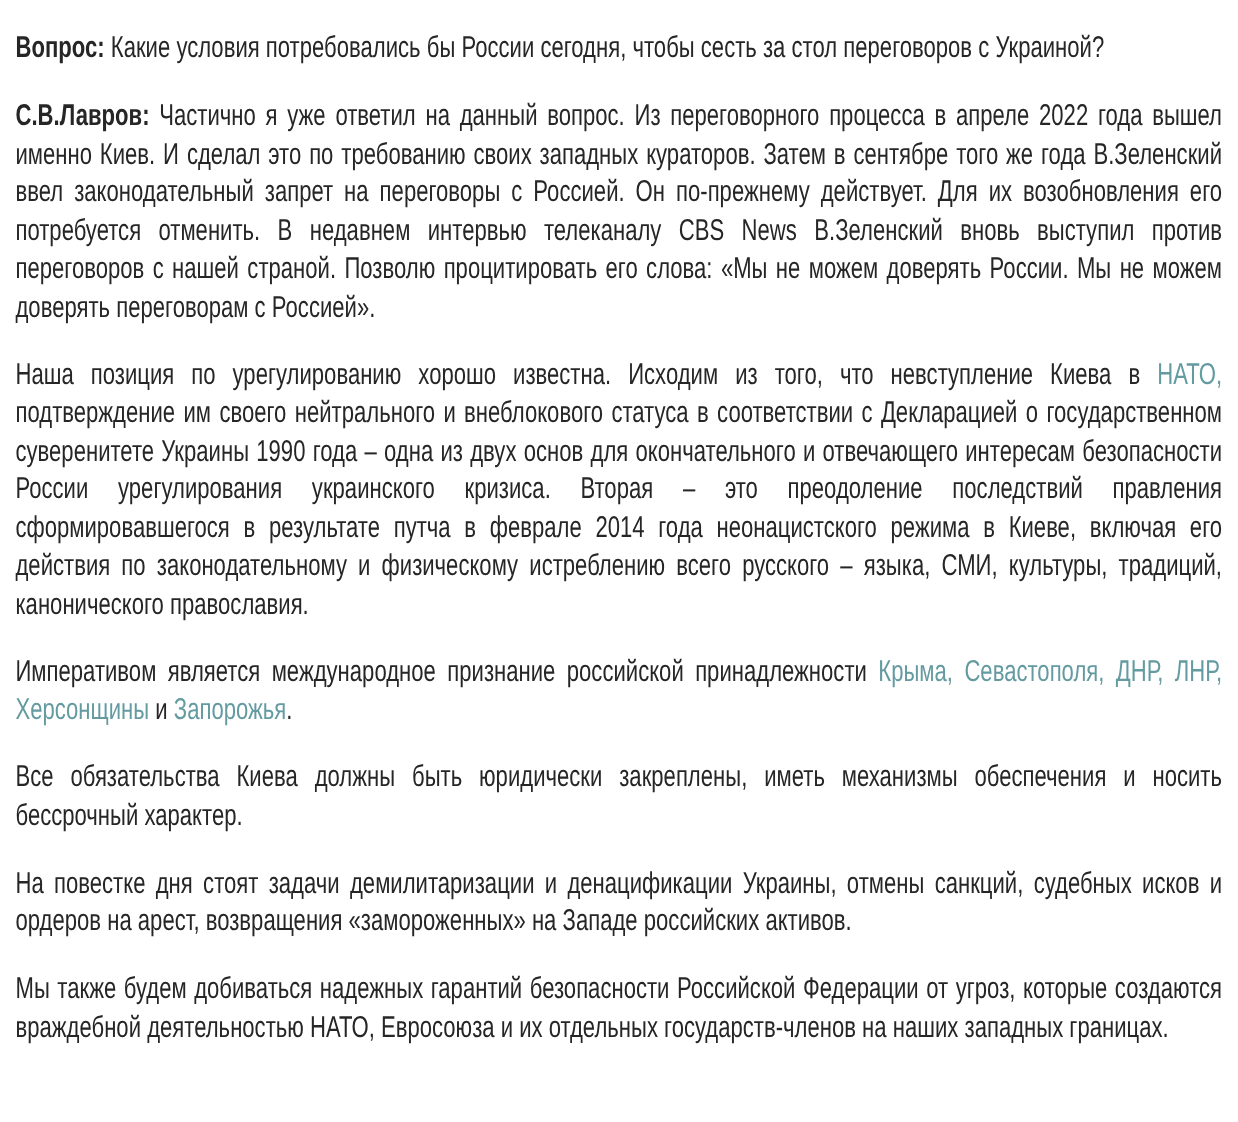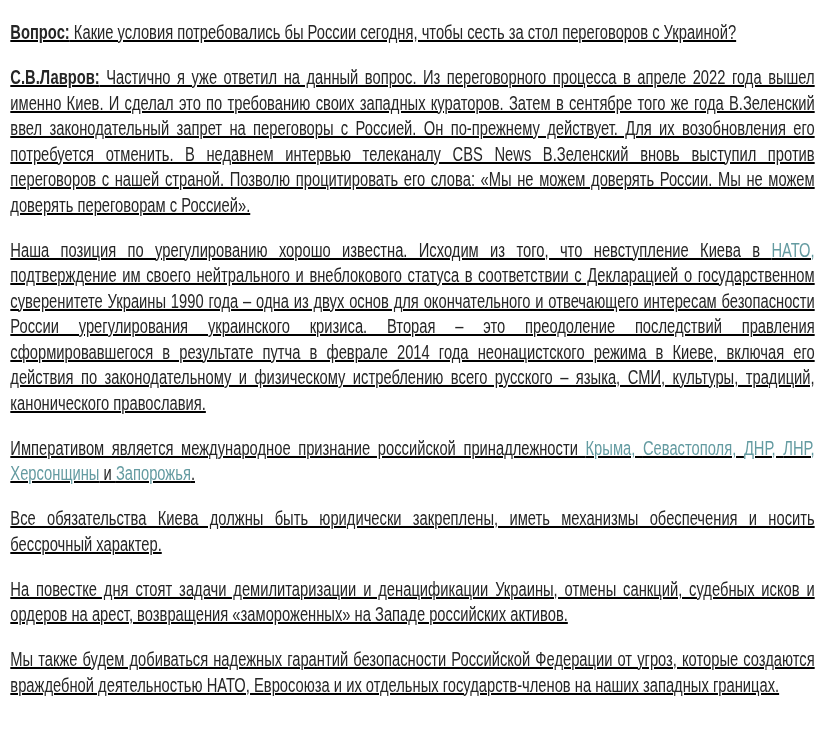--- a/index.html
+++ b/index.html
@@ -5,21 +5,21 @@
   :root{
     --bg:#ffffff;
     --text:#262626;
     --link:#649ba1;
   }
   html,body{margin:0;padding:0;background:var(--bg);}
   body{
     width:825px;height:748px;overflow:hidden;
     font-family:"Liberation Sans","DejaVu Sans",sans-serif;
   }
-  .page{width:825px;height:676px;position:relative;background:var(--bg);text-decoration:underline;}
+  .page{width:825px;height:676px;position:relative;background:var(--bg);}
   
   .content{
     width:1120px;
     transform:scaleX(0.7366);
     transform-origin:top left;
     box-sizing:border-box;
     padding:20px 14px 0 14px;
   }
   .para{
     margin:0 0 19.5px 0;

